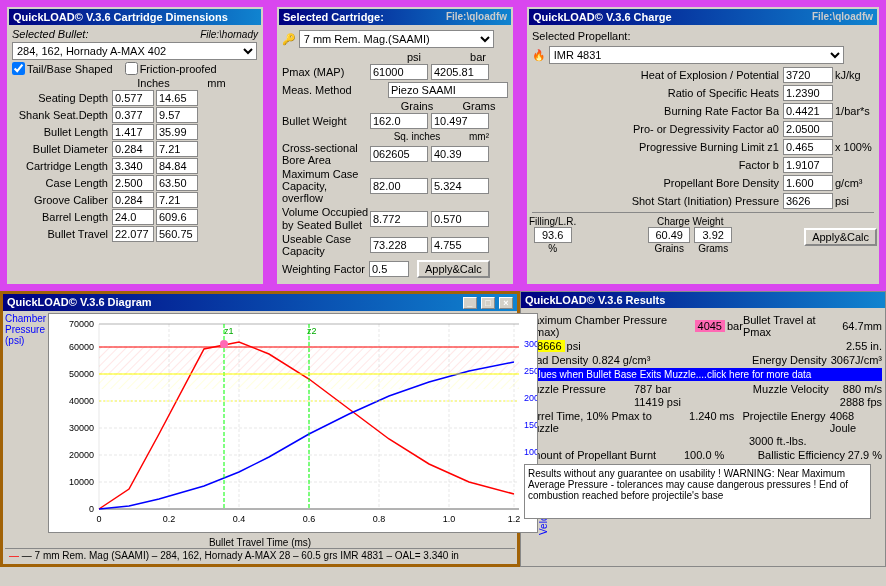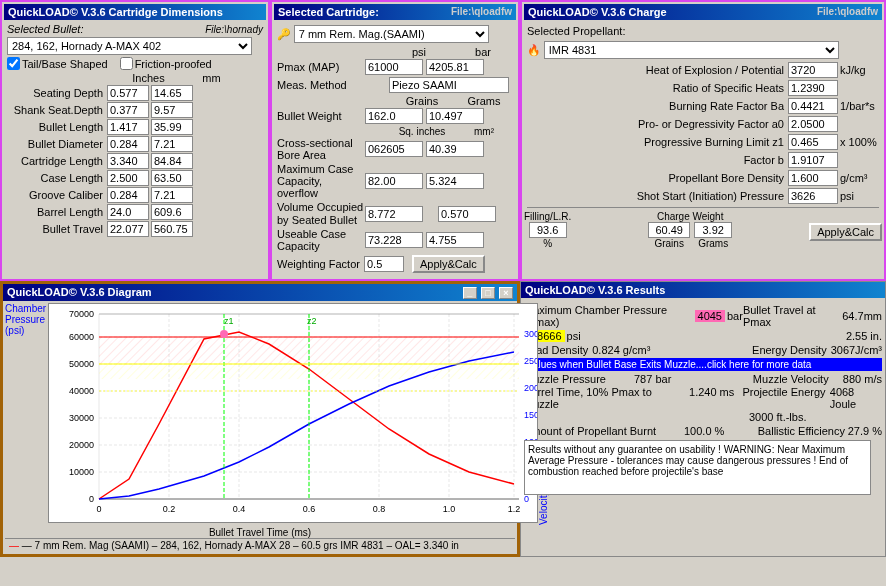--- a/index.html
+++ b/index.html
@@ -11,21 +11,21 @@
       height: 586px;
       overflow: hidden;
     }
     .main-container {
       display: grid;
       grid-template-columns: 270px 250px 366px;
       grid-template-rows: auto auto;
       width: 886px;
     }
     .panel {
-      border: 2px solid #d946ef;
+      border: 7px solid #d946ef;
       background: #d4d0c8;
       padding: 2px;
     }
     .panel-title {
       background: linear-gradient(to right, #000080, #1084d0);
       color: white;
       font-weight: bold;
       font-size: 11px;
       padding: 2px 4px;
       margin-bottom: 3px;
@@ -369,21 +369,21 @@
         <input class="input-field" style="width: 58px; margin-right: 3px;" value="062605" id="cs-in">
         <input class="input-field" style="width: 58px;" value="40.39" id="cs-mm-in">
       </div>
       <div class="psi-bar-row">
         <span style="width:88px; font-size:11px; line-height:1.1;">Maximum Case Capacity, overflow</span>
         <input class="input-field" style="width: 58px; margin-right: 3px;" value="82.00" id="mc-in">
         <input class="input-field" style="width: 58px;" value="5.324" id="mc-cm-in">
       </div>
       <div class="psi-bar-row">
         <span style="width:88px; font-size:11px; line-height:1.1;">Volume Occupied by Seated Bullet</span>
-        <input class="input-field" style="width: 58px; margin-right: 15px;" value="8.772" id="vv-in">
+        <input class="input-field" style="width: 58px; margin-right: 3px;" value="8.772" id="vv-in">
         <input class="input-field" style="width: 58px;" value="0.570" id="vc-in">
       </div>
       <div class="psi-bar-row">
         <span style="width:88px; font-size:11px; line-height:1.1;">Useable Case Capacity</span>
         <input class="input-field" style="width: 58px; margin-right: 3px;" value="73.228" id="ug-in">
         <input class="input-field" style="width: 58px;" value="4.755" id="uc-in">
       </div>
       <div class="psi-bar-row" style="margin-top:3px;">
         <span style="font-size:11px; margin-right:4px;">Weighting Factor</span>
         <input class="input-field" style="width: 40px; margin-right: 8px;" value="0.5" id="wf-in">
@@ -607,20 +607,26 @@
       <div style="background:#00f; color:white; font-size:10px; padding:1px 3px; margin-bottom:2px; cursor:pointer;">
         <span>Values when Bullet Base Exits Muzzle....click here for more data</span>
       </div>
       <div style="display:flex; margin-bottom:1px;">
         <span style="font-size:11px; width:110px;">Muzzle Pressure</span>
         <span style="font-size:11px; width:60px;">787 bar</span>
         <span style="flex:1;"></span>
         <span style="font-size:11px; width:90px;">Muzzle Velocity</span>
         <span style="font-size:11px;">880 m/s</span>
       </div>
+      <div style="display:flex; margin-bottom:2px;">
+        <span style="font-size:11px; width:110px;"></span>
+        <span style="font-size:11px; width:60px;">11419 psi</span>
+        <span style="flex:1;"></span>
+        <span style="font-size:11px;">2888 fps</span>
+      </div>
       <div style="display:flex; margin-bottom:1px;">
         <span style="font-size:11px; width:170px;">Barrel Time, 10% Pmax to Muzzle</span>
         <span style="font-size:11px; width:55px;">1.240 ms</span>
         <span style="flex:1;"></span>
         <span style="font-size:11px; width:90px;">Projectile Energy</span>
         <span style="font-size:11px;">4068 Joule</span>
       </div>
       <div style="display:flex; margin-bottom:2px;">
         <span style="width:225px;"></span>
         <span style="font-size:11px;">3000 ft.-lbs.</span>

